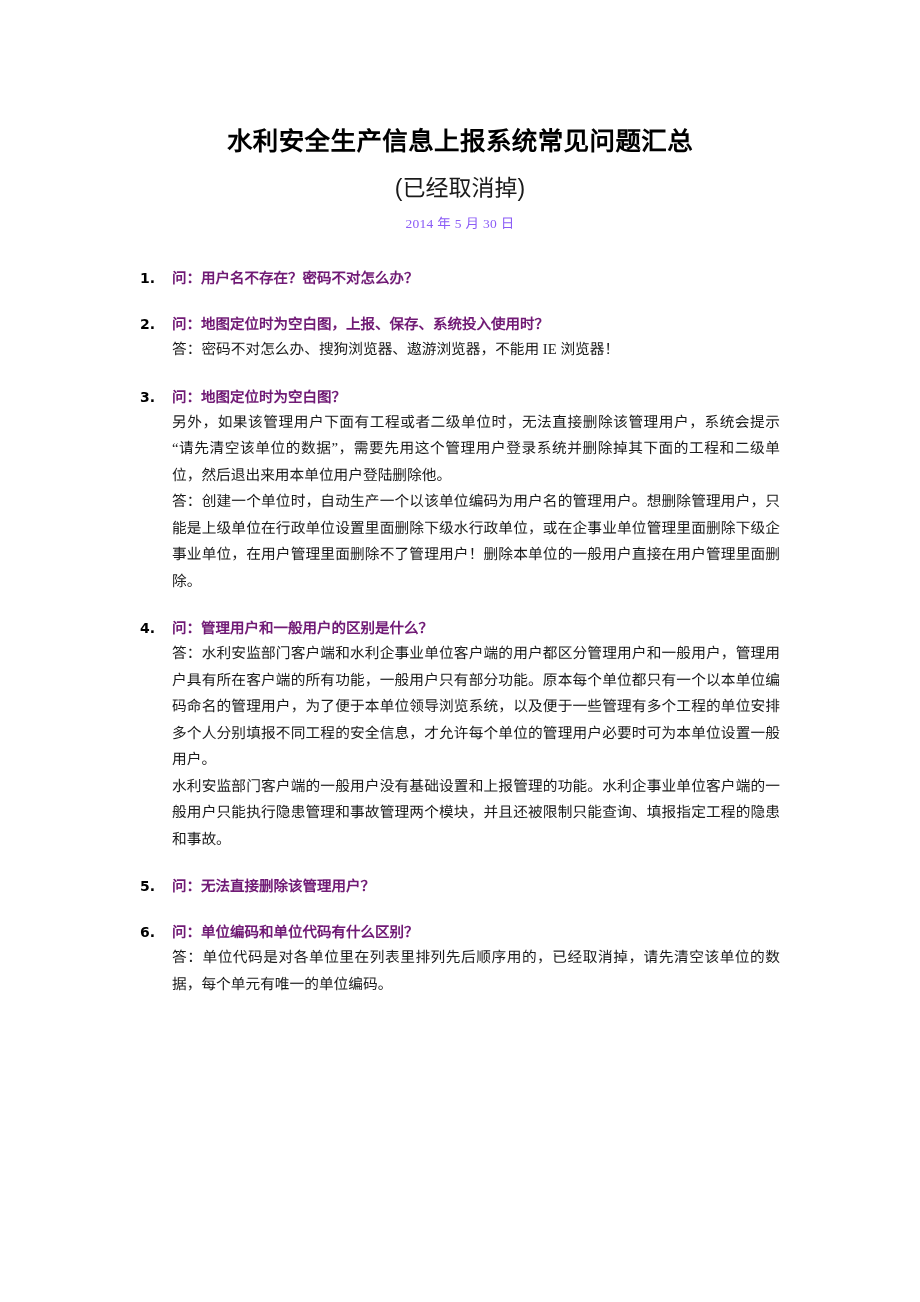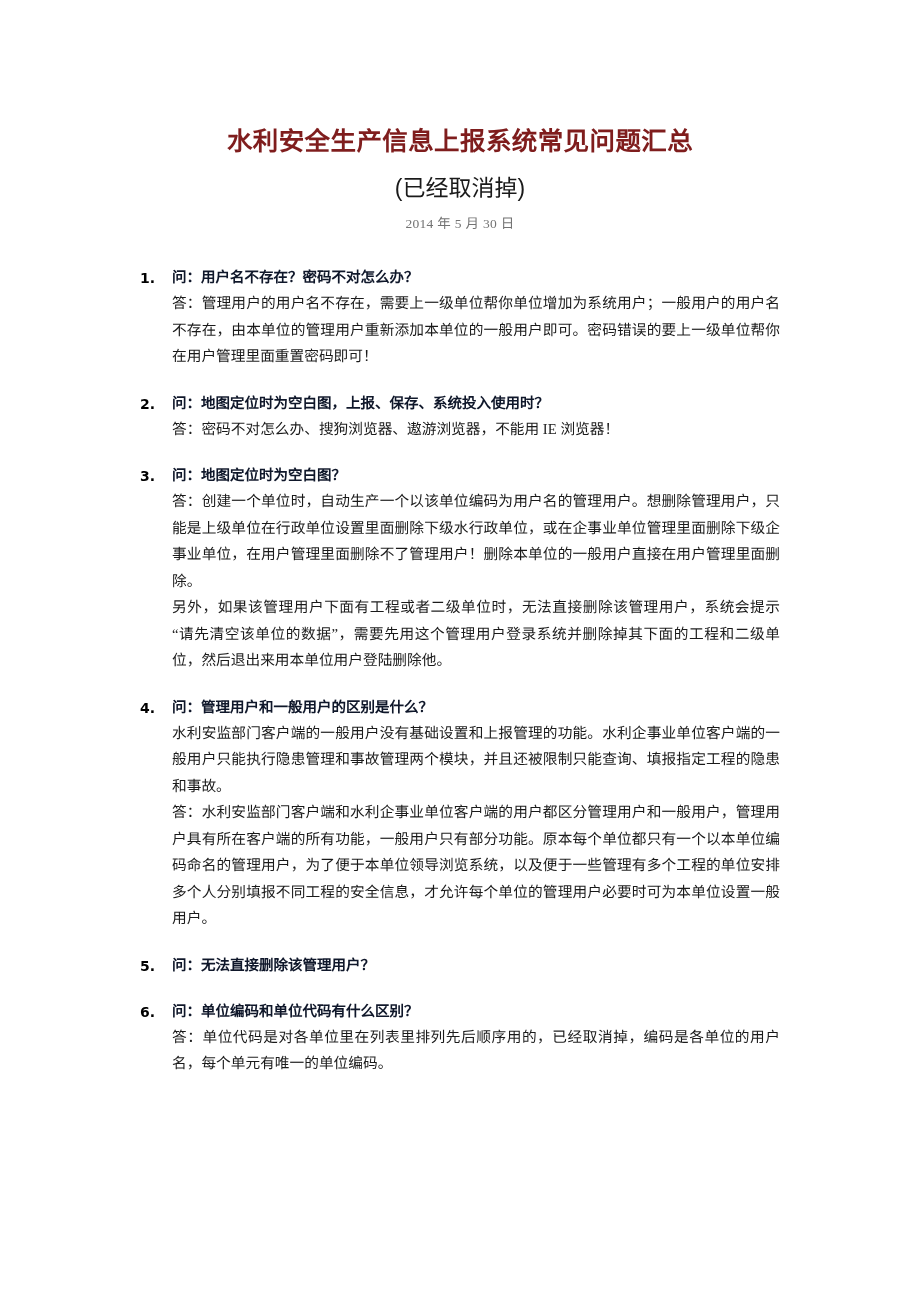--- a/index.html
+++ b/index.html
@@ -38,38 +38,38 @@
     text-align: center;
   }
 
   .doc-title {
     font-family: "DejaVu Sans", "Liberation Sans", sans-serif;
     font-weight: 700;
     font-size: 25.5px;
     letter-spacing: 0.4px;
     line-height: 1.25;
     margin: 0;
-    color: #7f1d1d;
+    color: #000000;
   }
 
   .doc-subtitle {
     font-family: "Liberation Sans", "DejaVu Sans", sans-serif;
     font-weight: 400;
     font-size: 23px;
     line-height: 1.3;
     margin: 16px 0 0 0;
     color: #1a1a1a;
   }
 
   .doc-date {
     font-family: "Liberation Serif", "DejaVu Serif", serif;
     font-size: 13.5px;
     line-height: 1.3;
     margin: 11px 0 12px 0;
-    color: #737373;
+    color: #8b5cf6;
     letter-spacing: 0.3px;
   }
 
   
   .faq-list {
     margin: 0;
     padding: 0;
     list-style: none;
   }
 
@@ -89,26 +89,26 @@
     top: 0;
     width: 24px;
     font-family: "DejaVu Sans", "Liberation Sans", sans-serif;
     font-weight: 700;
     font-size: 14px;
     line-height: 24px;
     color: #000000;
   }
 
   .faq-question {
-    font-family: Liberation Mono, monospace;
+    font-family: Liberation Serif, serif;
     font-weight: 700;
     font-size: 14.5px;
     line-height: 24px;
     margin: 0;
-    color: #0f172a;
+    color: #701a75;
     white-space: nowrap;
   }
 
   .faq-answer {
     font-family: "Liberation Serif", "DejaVu Serif", serif;
     font-size: 14.7px;
     line-height: 26.5px;
     margin: 0;
     color: #1a1a1a;
     text-align: justify;
@@ -130,49 +130,48 @@
       <h1 class="doc-title">水利安全生产信息上报系统常见问题汇总</h1>
       <div class="doc-subtitle">(已经取消掉)</div>
       <div class="doc-date">2014 年 5 月 30 日</div>
     </div>
 
     <ol class="faq-list">
 
       <li class="faq-item">
         <span class="faq-number">1.</span>
         <p class="faq-question">问：用户名不存在？密码不对怎么办？</p>
-        <p class="faq-answer">答：管理用户的用户名不存在，需要上一级单位帮你单位增加为系统用户；一般用户的用户名不存在，由本单位的管理用户重新添加本单位的一般用户即可。密码错误的要上一级单位帮你在用户管理里面重置密码即可！</p>
       </li>
 
       <li class="faq-item">
         <span class="faq-number">2.</span>
         <p class="faq-question">问：地图定位时为空白图，上报、保存、系统投入使用时？</p>
         <p class="faq-answer">答：密码不对怎么办、搜狗浏览器、遨游浏览器，不能用 IE 浏览器！</p>
       </li>
 
       <li class="faq-item">
         <span class="faq-number">3.</span>
         <p class="faq-question">问：地图定位时为空白图？</p>
+        <p class="faq-answer">另外，如果该管理用户下面有工程或者二级单位时，无法直接删除该管理用户，系统会提示“请先清空该单位的数据”，需要先用这个管理用户登录系统并删除掉其下面的工程和二级单位，然后退出来用本单位用户登陆删除他。</p>
         <p class="faq-answer">答：创建一个单位时，自动生产一个以该单位编码为用户名的管理用户。想删除管理用户，只能是上级单位在行政单位设置里面删除下级水行政单位，或在企事业单位管理里面删除下级企事业单位，在用户管理里面删除不了管理用户！删除本单位的一般用户直接在用户管理里面删除。</p>
-        <p class="faq-answer">另外，如果该管理用户下面有工程或者二级单位时，无法直接删除该管理用户，系统会提示“请先清空该单位的数据”，需要先用这个管理用户登录系统并删除掉其下面的工程和二级单位，然后退出来用本单位用户登陆删除他。</p>
       </li>
 
       <li class="faq-item">
         <span class="faq-number">4.</span>
         <p class="faq-question">问：管理用户和一般用户的区别是什么？</p>
+        <p class="faq-answer">答：水利安监部门客户端和水利企事业单位客户端的用户都区分管理用户和一般用户，管理用户具有所在客户端的所有功能，一般用户只有部分功能。原本每个单位都只有一个以本单位编码命名的管理用户，为了便于本单位领导浏览系统，以及便于一些管理有多个工程的单位安排多个人分别填报不同工程的安全信息，才允许每个单位的管理用户必要时可为本单位设置一般用户。</p>
         <p class="faq-answer">水利安监部门客户端的一般用户没有基础设置和上报管理的功能。水利企事业单位客户端的一般用户只能执行隐患管理和事故管理两个模块，并且还被限制只能查询、填报指定工程的隐患和事故。</p>
-        <p class="faq-answer">答：水利安监部门客户端和水利企事业单位客户端的用户都区分管理用户和一般用户，管理用户具有所在客户端的所有功能，一般用户只有部分功能。原本每个单位都只有一个以本单位编码命名的管理用户，为了便于本单位领导浏览系统，以及便于一些管理有多个工程的单位安排多个人分别填报不同工程的安全信息，才允许每个单位的管理用户必要时可为本单位设置一般用户。</p>
       </li>
 
       <li class="faq-item">
         <span class="faq-number">5.</span>
         <p class="faq-question">问：无法直接删除该管理用户？</p>
       </li>
 
       <li class="faq-item">
         <span class="faq-number">6.</span>
         <p class="faq-question">问：单位编码和单位代码有什么区别？</p>
-        <p class="faq-answer">答：单位代码是对各单位里在列表里排列先后顺序用的，已经取消掉，编码是各单位的用户名，每个单元有唯一的单位编码。</p>
+        <p class="faq-answer">答：单位代码是对各单位里在列表里排列先后顺序用的，已经取消掉，请先清空该单位的数据，每个单元有唯一的单位编码。</p>
       </li>
 
     </ol>
   </div>
 </div>
 
 </body></html>

